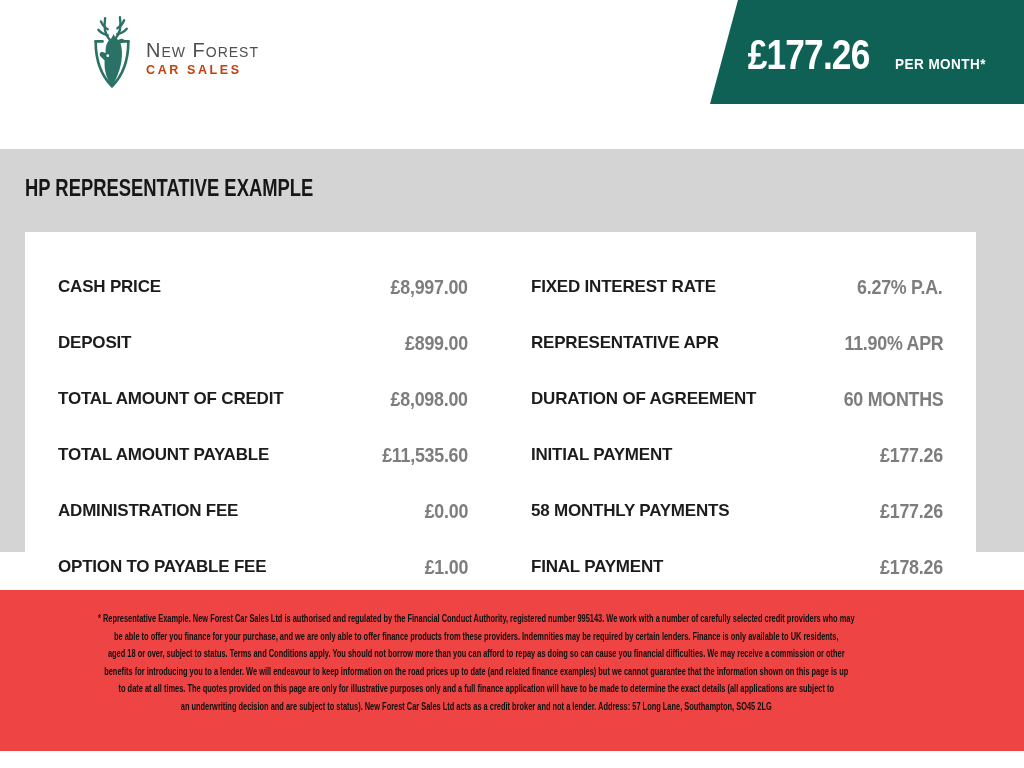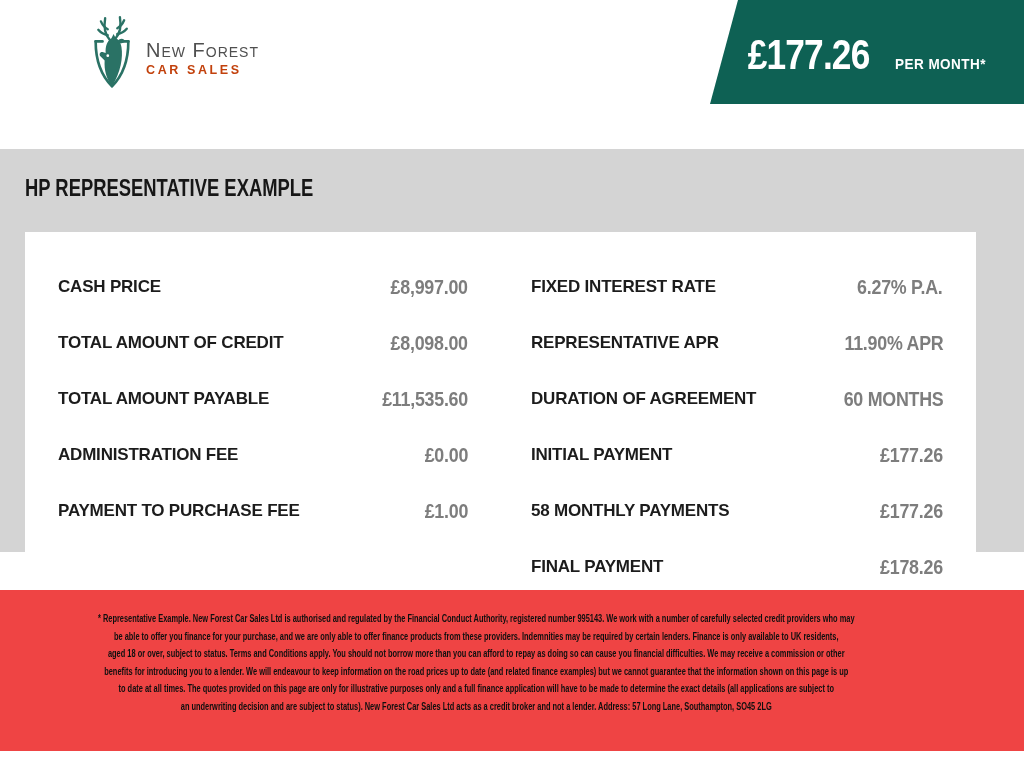--- a/index.html
+++ b/index.html
@@ -196,33 +196,37 @@
 
   <div class="gray-band">
     <h1 class="page-title">HP REPRESENTATIVE EXAMPLE</h1>
 
     <div class="card card-left">
       <div class="finance-row">
         <span class="row-label">CASH PRICE</span>
         <span class="row-value">£8,997.00</span>
       </div>
       <div class="finance-row">
+        <span class="row-label">DEPOSIT</span>
+        <span class="row-value">£899.00</span>
+      </div>
+      <div class="finance-row">
         <span class="row-label">TOTAL AMOUNT OF CREDIT</span>
         <span class="row-value">£8,098.00</span>
       </div>
       <div class="finance-row">
         <span class="row-label">TOTAL AMOUNT PAYABLE</span>
         <span class="row-value">£11,535.60</span>
       </div>
       <div class="finance-row">
         <span class="row-label">ADMINISTRATION FEE</span>
         <span class="row-value">£0.00</span>
       </div>
       <div class="finance-row">
-        <span class="row-label">PAYMENT TO PURCHASE FEE</span>
+        <span class="row-label">OPTION TO PAYABLE FEE</span>
         <span class="row-value">£1.00</span>
       </div>
     </div>
 
     <div class="card card-right">
       <div class="finance-row">
         <span class="row-label">FIXED INTEREST RATE</span>
         <span class="row-value">6.27% P.A.</span>
       </div>
       <div class="finance-row">

